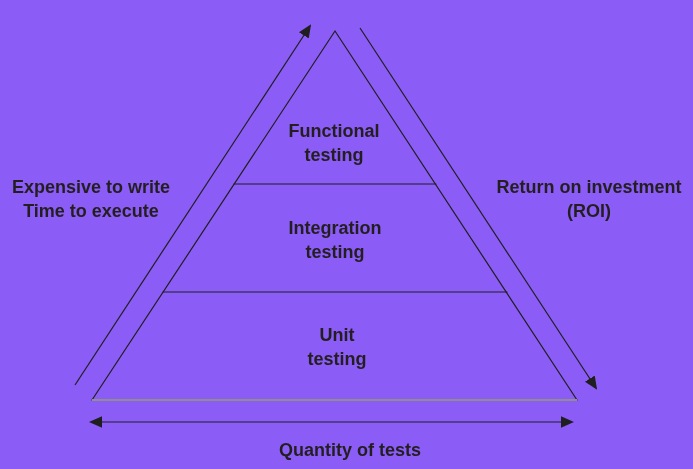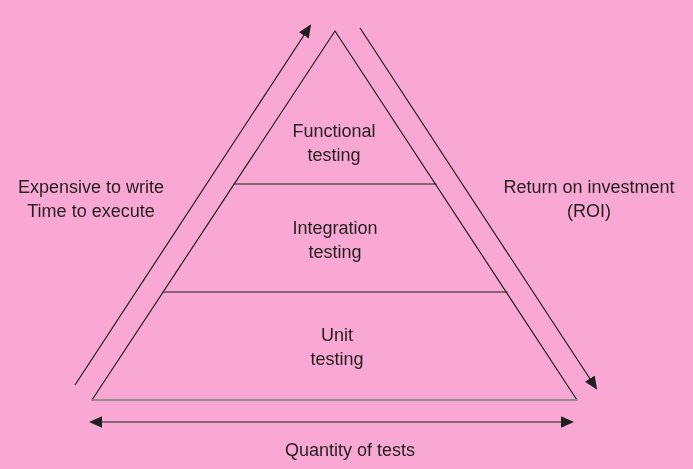--- a/index.html
+++ b/index.html
@@ -4,22 +4,23 @@
 <style>
   html, body {
     margin: 0;
     padding: 0;
     background: #ffffff;
   }
   .canvas {
     position: relative;
     width: 693px;
     height: 469px;
-    background: #f9a8d4;
+    background: #8b5cf6;
     overflow: hidden;
+    font-weight: bold;
   }
   svg {
     display: block;
   }
   .diagram-text {
     font-family: "Liberation Sans", "DejaVu Sans", sans-serif;
     font-size: 18px;
     fill: #231f20;
   }
   .edge-line {

